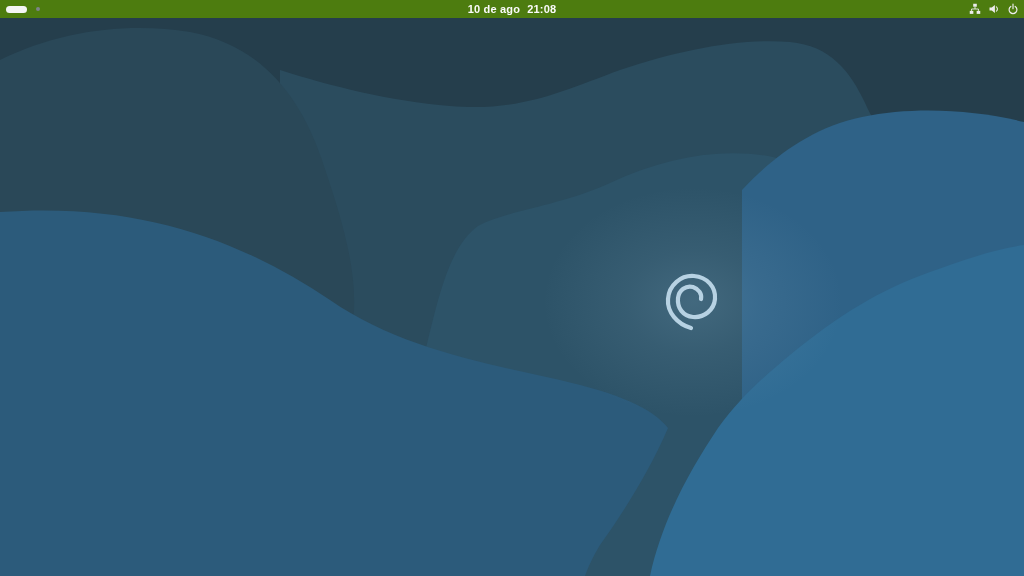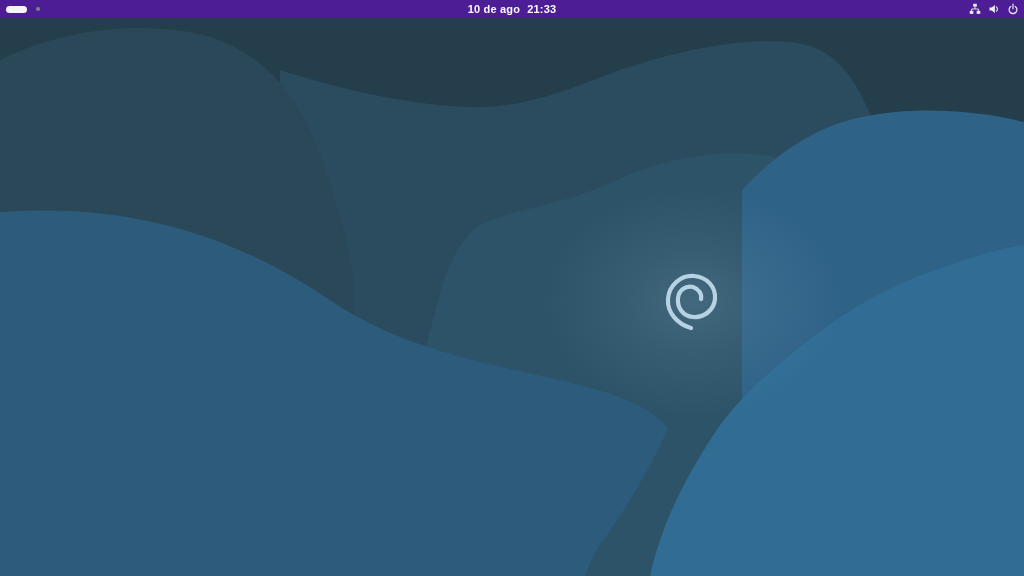--- a/index.html
+++ b/index.html
@@ -7,21 +7,21 @@
     width:1024px;height:576px;overflow:hidden;position:relative;
     background:#253e4c;
     font-family:"Liberation Sans","DejaVu Sans",sans-serif;
     -webkit-font-smoothing:antialiased;
   }
   
   .wallpaper{position:absolute;left:0;top:0;width:1024px;height:576px;display:block;}
   
   .topbar{
     position:absolute;left:0;top:0;width:1024px;height:18px;
-    background:#4c1d95;color:#f1f2f2;z-index:10;
+    background:#4d7c0f;color:#f1f2f2;z-index:10;
   }
   .ws-indicator{
     position:absolute;left:0;top:0;height:18px;padding:0 6px;
     display:flex;align-items:center;gap:9px;background:transparent;border:0;cursor:pointer;
   }
   .ws-pill{width:21px;height:7px;border-radius:4px;background:#f4f5f5;display:block;}
   .ws-dot{width:4px;height:4px;border-radius:50%;background:#7d8489;display:block;}
   .clock{
     position:absolute;left:0;top:0;width:100%;height:18px;
     display:flex;align-items:center;justify-content:center;gap:7px;
@@ -105,21 +105,21 @@
 
 <div class="topbar">
 
   <button class="ws-indicator" aria-label="workspaces">
     <span class="ws-pill"></span>
     <span class="ws-dot"></span>
   </button>
 
   <div class="clock">
     <span>10 de ago</span>
-    <span>21:33</span>
+    <span>21:08</span>
   </div>
 
   <div class="status-area">
 
     <svg width="12" height="12" viewBox="0 0 16 16" aria-label="network-wired-icon">
       <g fill="#ececec">
         <rect x="5.6" y="1" width="4.8" height="4"></rect>
         <rect x="1" y="10.5" width="4.8" height="4"></rect>
         <rect x="10.2" y="10.5" width="4.8" height="4"></rect>
       </g>

